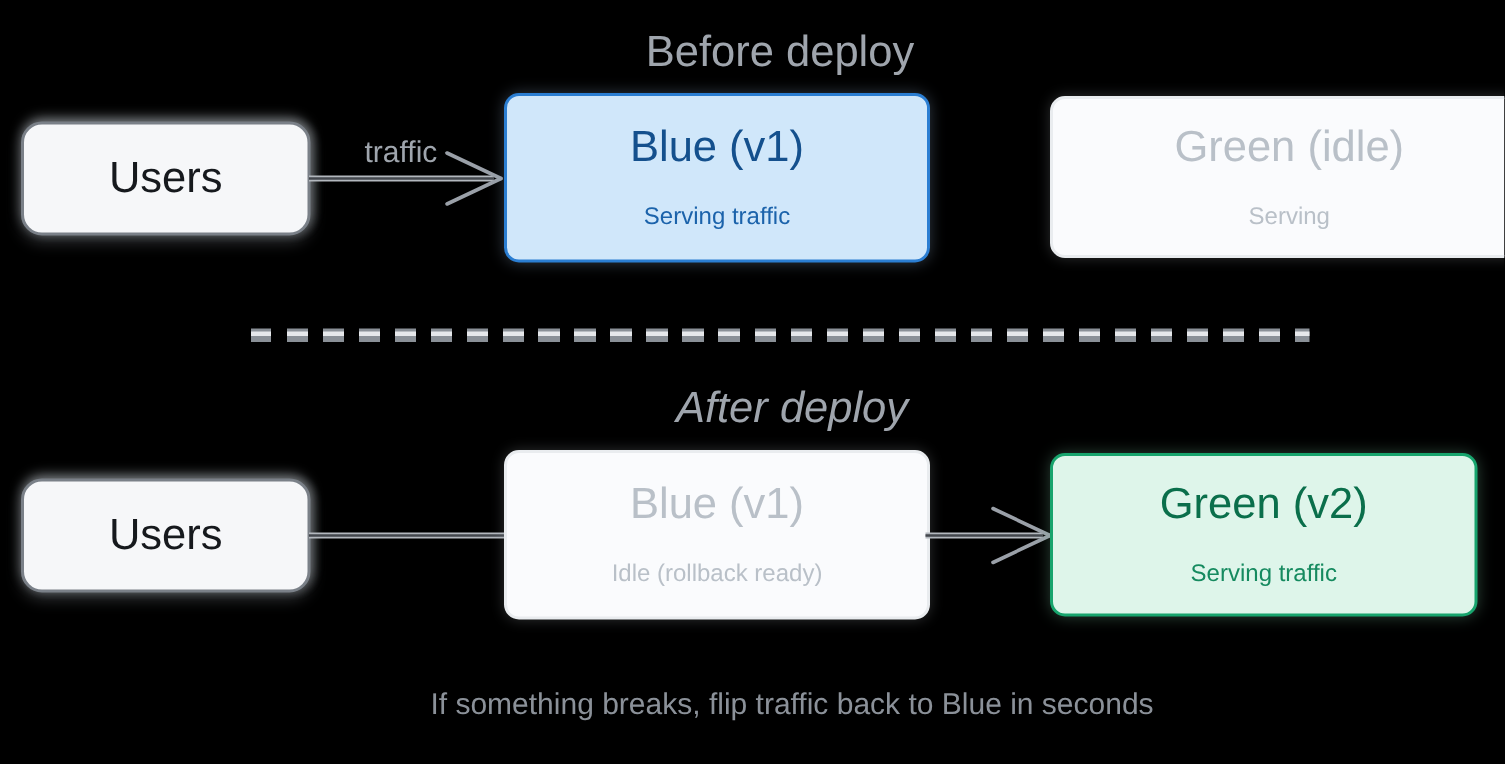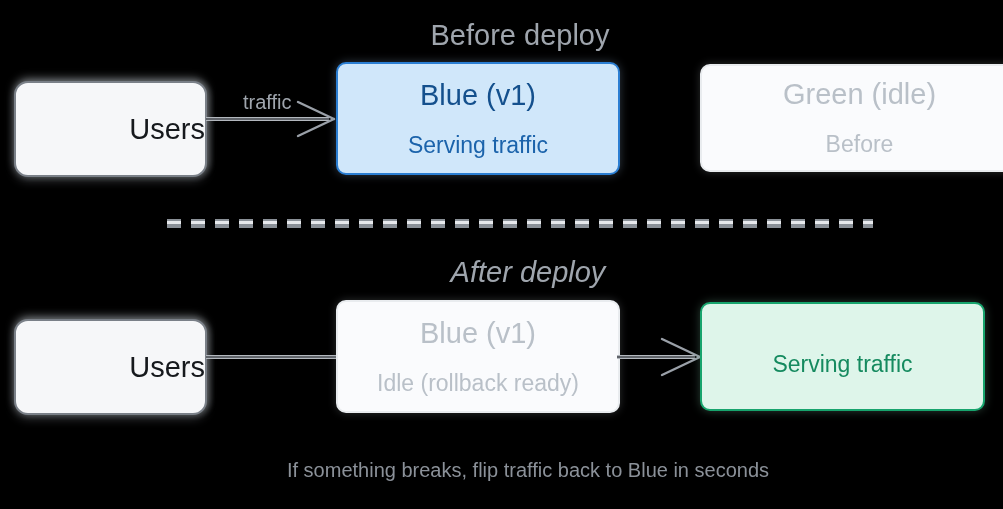--- a/index.html
+++ b/index.html
@@ -12,26 +12,25 @@
     font-size:29px;color:var(--muted-text,#a3a9b1);white-space:nowrap;
     text-shadow:0 1px 2px rgba(0,0,0,.8);
   }
   .title-before{left:520px;top:19px;}
   .title-after{left:528px;top:256px;font-style:italic;}
   .node{
     position:absolute;display:flex;flex-direction:column;align-items:center;
     justify-content:center;gap:9px;border-radius:10px;box-sizing:border-box;
   }
   .node .n-title{font-size:29px;line-height:1;}
-  .node .n-sub{font-size:23px;line-height:1;margin-top:15px;}
+  .node .n-sub{font-size:16px;line-height:1;margin-top:15px;}
   .users-box{
-    left:14px;width:193px;height:96px;border-radius:14px;
+    left:14px;width:193px;height:76px;border-radius:14px;
     background:var(--users-fill,#f6f7f9);border:2.5px solid var(--users-border,#7a8088);
     box-shadow:0 -3px 8px rgba(170,175,181,.55),0 4px 10px rgba(110,115,121,.45),3px 0 6px rgba(140,145,150,.3);
-    align-items:flex-end;
   }
   .users-top{top:81px;}
   .users-bottom{top:319px;}
   .users-box .n-title{font-size:29px;color:var(--users-text,#16191d);}
   .blue-active{
     left:336px;top:62px;width:284px;height:113px;
     background:var(--blue-fill,#d0e7fa);border:2.5px solid var(--blue-border,#2b7ed2);
     box-shadow:0 0 10px rgba(140,165,195,.35);
   }
   .blue-active .n-title{color:var(--blue-title,#14508d);}
@@ -94,21 +93,21 @@
     <path d="M129 26 L93 43" stroke="#9aa0a8" stroke-width="2.4" fill="none" stroke-linecap="round"></path>
   </svg>
 
   <div class="node blue-active">
     <div class="n-title">Blue (v1)</div>
     <div class="n-sub">Serving traffic</div>
   </div>
 
   <div class="node idle-box green-idle">
     <div class="n-title">Green (idle)</div>
-    <div class="n-sub">Before</div>
+    <div class="n-sub">Serving</div>
   </div>
 
   <div class="divider"></div>
 
   <div class="sec-title title-after">After deploy</div>
 
   <div class="node users-box users-bottom">
     <div class="n-title">Users</div>
   </div>
 
@@ -123,18 +122,19 @@
   </div>
 
   <svg class="arrow-svg arrow-bottom" width="88" height="48" viewBox="0 0 88 48">
     <line x1="1" y1="24" x2="79" y2="24" stroke="#b3b8be" stroke-width="4"></line>
     <line x1="1" y1="24" x2="79" y2="24" stroke="#43474d" stroke-width="1.6"></line>
     <path d="M84 24 L46 6" stroke="#9aa0a8" stroke-width="2.4" fill="none" stroke-linecap="round"></path>
     <path d="M84 24 L46 42" stroke="#9aa0a8" stroke-width="2.4" fill="none" stroke-linecap="round"></path>
   </svg>
 
   <div class="node green-active">
+    <div class="n-title">Green (v2)</div>
     <div class="n-sub">Serving traffic</div>
   </div>
 
   <div class="caption">If something breaks, flip traffic back to Blue in seconds</div>
 
 </div>
 
 </body></html>

